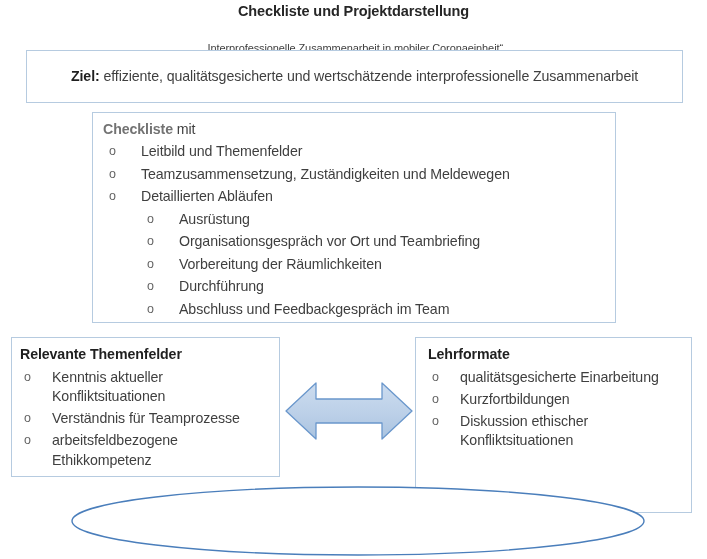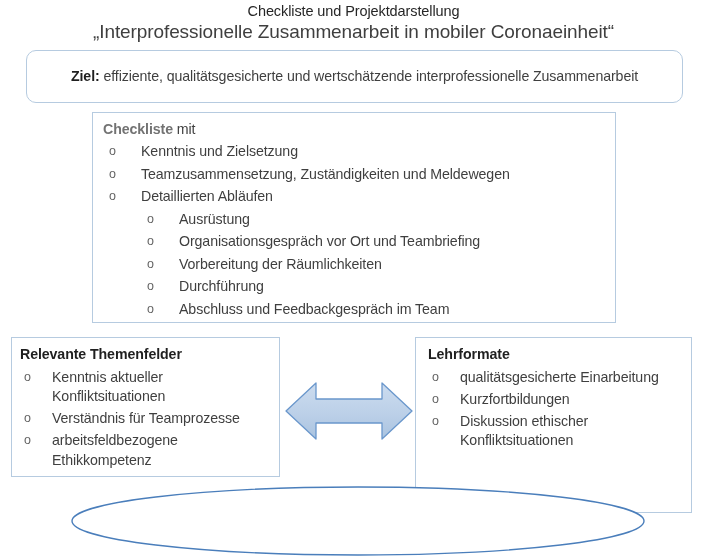--- a/index.html
+++ b/index.html
@@ -19,52 +19,51 @@
   
   #title-block {
     position: absolute;
     left: 0;
     top: 2px;
     width: 707px;
     text-align: center;
   }
   #title-main {
     font-size: 14.5px;
-    font-weight: normal;
+    font-weight: bold;
     color: #262626;
     line-height: 19px;
     letter-spacing: -0.1px;
   }
   #title-sub {
-    font-size: 19px;
+    font-size: 11px;
     font-weight: normal;
     color: #3f3f3f;
     line-height: 20px;
     letter-spacing: -0.1px;
-    margin-top: 1px;
+    margin-top: 17px;
   }
 
   
   .box {
     position: absolute;
     border: 1.4px solid #b6cbe0;
     background: #ffffff;
     box-sizing: border-box;
   }
 
   
   #ziel-box {
     left: 26px;
     top: 50px;
     width: 657px;
     height: 53px;
     display: flex;
     align-items: center;
     justify-content: center;
-    border-radius: 10px;
   }
   #ziel-text {
     font-size: 14.2px;
     line-height: 21px;
     text-align: center;
     color: #3f3f3f;
     padding: 0 12px;
     letter-spacing: -0.1px;
   }
   #ziel-text b { color: #1f1f1f; }
@@ -193,21 +192,21 @@
   </div>
 </div>
 
 <div class="box" id="checkliste-box">
   <div id="checkliste-heading">
     <b>Checkliste</b><span> mit</span>
   </div>
   <ul class="olist">
     <li>
       <span class="marker">o</span>
-      <span>Kenntnis und Zielsetzung</span>
+      <span>Leitbild und Themenfelder</span>
     </li>
     <li>
       <span class="marker">o</span>
       <span>Teamzusammensetzung, Zuständigkeiten und Meldewegen</span>
     </li>
     <li>
       <span class="marker">o</span>
       <span>Detaillierten Abläufen</span>
     </li>
   </ul>

